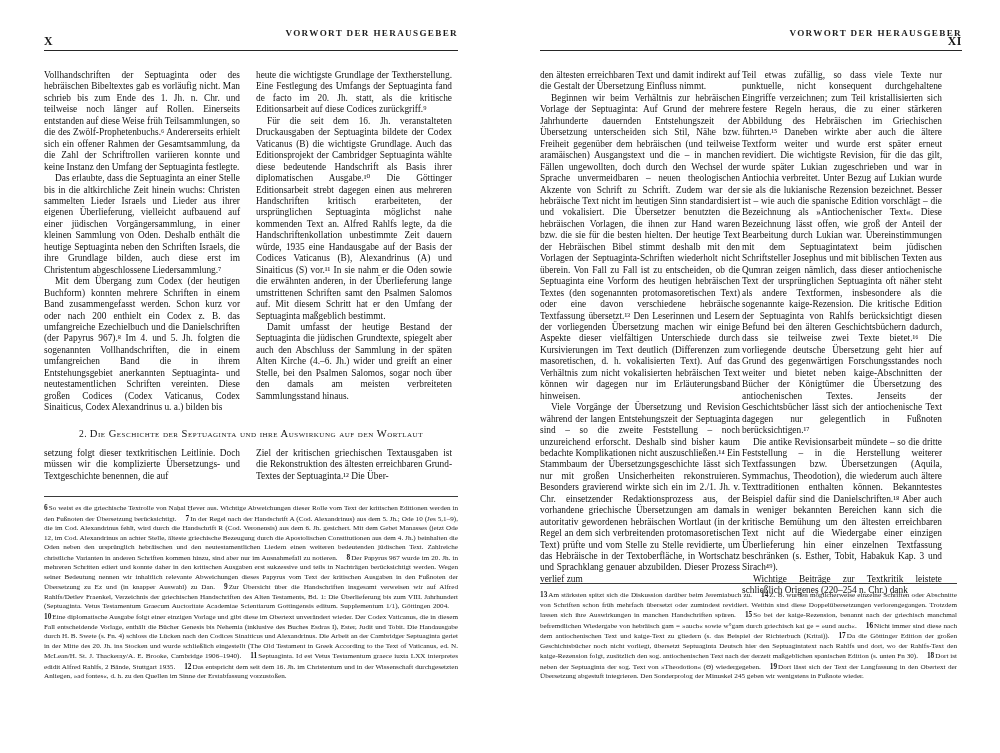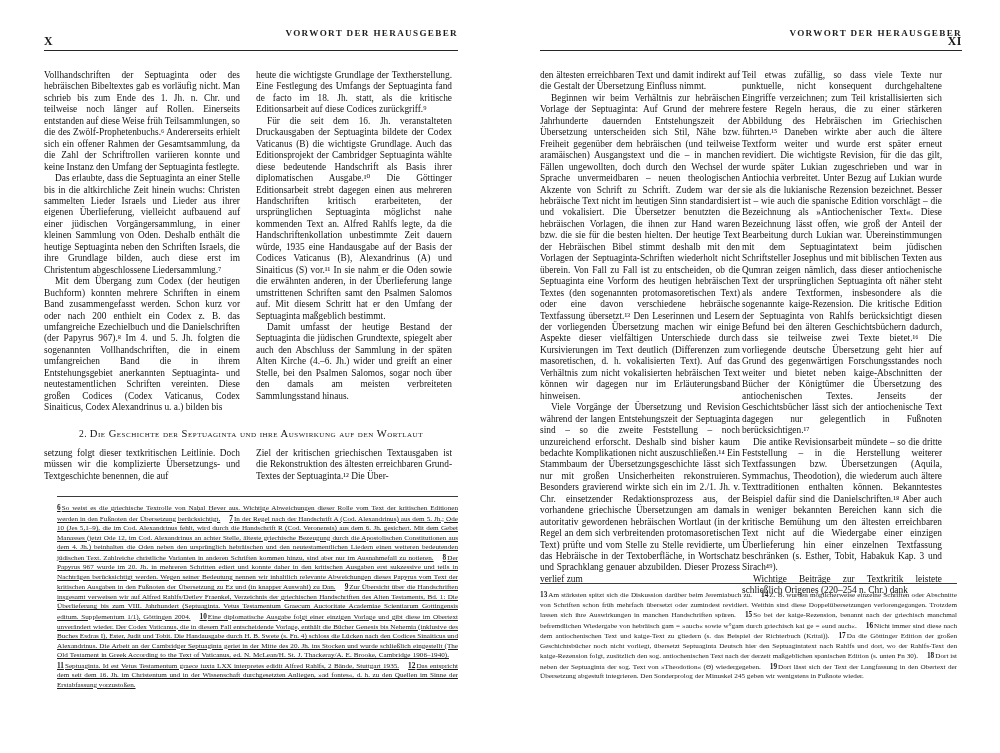--- a/index.html
+++ b/index.html
@@ -115,24 +115,23 @@
   .footnotes .fnum {
     font-weight: bold;
     font-size: 7.35px;
     padding-right: 1px;
   }
   .footnotes .gap { display: inline-block; width: 9px; }
 
   
   .fnwrap-left {
     position: absolute;
-    left: 57px;
+    left: 44px;
     right: 42px;
     top: 485px;
-    text-decoration: underline;
   }
   .fnwrap-right {
     position: absolute;
     left: 40px;
     right: 43px;
     top: 572px;
   }
 </style>
 </head>
 <body>
@@ -146,21 +145,21 @@
       <span class="runhead-title">VORWORT DER HERAUSGEBER</span>
     </div>
 
     <div class="cols">
       <div class="col">
         <p class="noindent">Vollhandschriften der Septuaginta oder des hebräischen Bibeltextes gab es vorläufig nicht. Man schrieb bis zum Ende des 1. Jh. n. Chr. und teilweise noch länger auf Rollen. Einerseits entstanden auf diese Weise früh Teilsammlungen, so die des Zwölf-Prophetenbuchs.⁶ Andererseits erhielt sich ein offener Rahmen der Gesamtsammlung, da die Zahl der Schriftrollen variieren konnte und keine Instanz den Umfang der Septuaginta festlegte.</p>
         <p>Das erlaubte, dass die Septuaginta an einer Stelle bis in die altkirchliche Zeit hinein wuchs: Christen sammelten Lieder Israels und Lieder aus ihrer eigenen Überlieferung, vielleicht aufbauend auf einer jüdischen Vorgängersammlung, in einer kleinen Sammlung von Oden. Deshalb enthält die heutige Septuaginta neben den Schriften Israels, die ihre Grundlage bilden, auch diese erst im Christentum abgeschlossene Liedersammlung.⁷</p>
         <p>Mit dem Übergang zum Codex (der heutigen Buchform) konnten mehrere Schriften in einem Band zusammengefasst werden. Schon kurz vor oder nach 200 enthielt ein Codex z. B. das umfangreiche Ezechielbuch und die Danielschriften (der Papyrus 967).⁸ Im 4. und 5. Jh. folgten die sogenannten Vollhandschriften, die in einem umfangreichen Band die in ihrem Entstehungsgebiet anerkannten Septuaginta- und neutestamentlichen Schriften vereinten. Diese großen Codices (Codex Vaticanus, Codex Sinaiticus, Codex Alexandrinus u. a.) bilden bis</p>
       </div>
       <div class="col">
-        <p class="noindent">heute die wichtigste Grundlage der Textherstellung. Eine Festlegung des Umfangs der Septuaginta fand de facto im 18. Jh. statt, als die kritische Editionsarbeit auf diese Codices zurückgriff.⁹</p>
+        <p class="noindent">heute die wichtigste Grundlage der Textherstellung. Eine Festlegung des Umfangs der Septuaginta fand de facto im 20. Jh. statt, als die kritische Editionsarbeit auf diese Codices zurückgriff.⁹</p>
         <p>Für die seit dem 16. Jh. veranstalteten Druckausgaben der Septuaginta bildete der Codex Vaticanus (B) die wichtigste Grundlage. Auch das Editionsprojekt der Cambridger Septuaginta wählte diese bedeutende Handschrift als Basis ihrer diplomatischen Ausgabe.¹⁰ Die Göttinger Editionsarbeit strebt dagegen einen aus mehreren Handschriften kritisch erarbeiteten, der ursprünglichen Septuaginta möglichst nahe kommenden Text an. Alfred Rahlfs legte, da die Handschriftenkollation unbestimmte Zeit dauern würde, 1935 eine Handausgabe auf der Basis der Codices Vaticanus (B), Alexandrinus (A) und Sinaiticus (S) vor.¹¹ In sie nahm er die Oden sowie die erwähnten anderen, in der Überlieferung lange umstrittenen Schriften samt den Psalmen Salomos auf. Mit diesem Schritt hat er den Umfang der Septuaginta maßgeblich bestimmt.</p>
         <p>Damit umfasst der heutige Bestand der Septuaginta die jüdischen Grundtexte, spiegelt aber auch den Abschluss der Sammlung in der späten Alten Kirche (4.–6. Jh.) wider und greift an einer Stelle, bei den Psalmen Salomos, sogar noch über den damals am meisten verbreiteten Sammlungsstand hinaus.</p>
       </div>
     </div>
 
     <div class="section-head">
       <span>2.</span>
       <span class="sc">Die Geschichte der Septuaginta und ihre Auswirkung auf den Wortlaut</span>
     </div>
 

